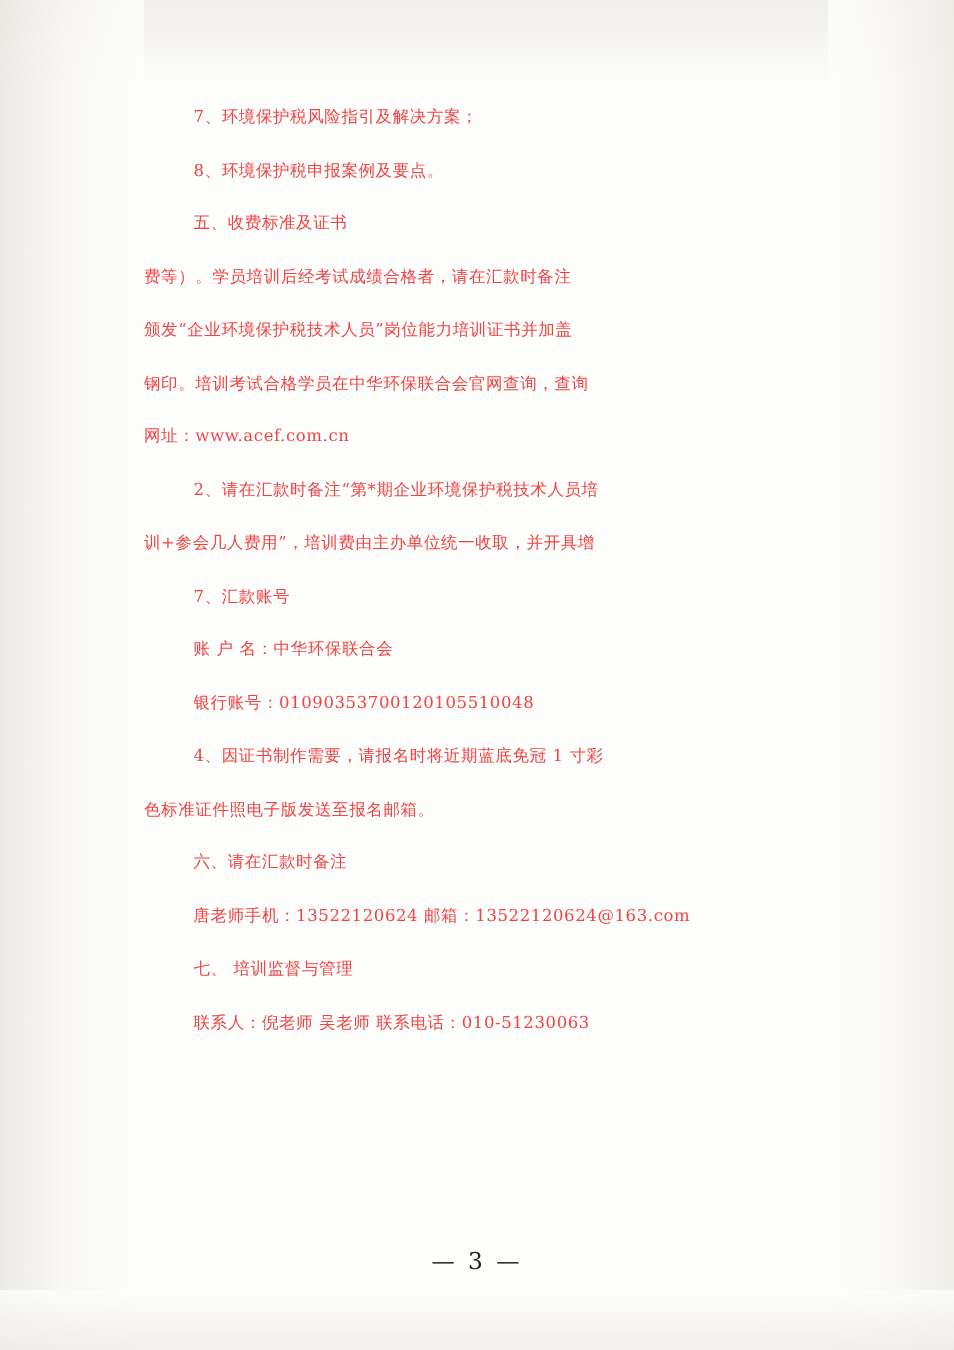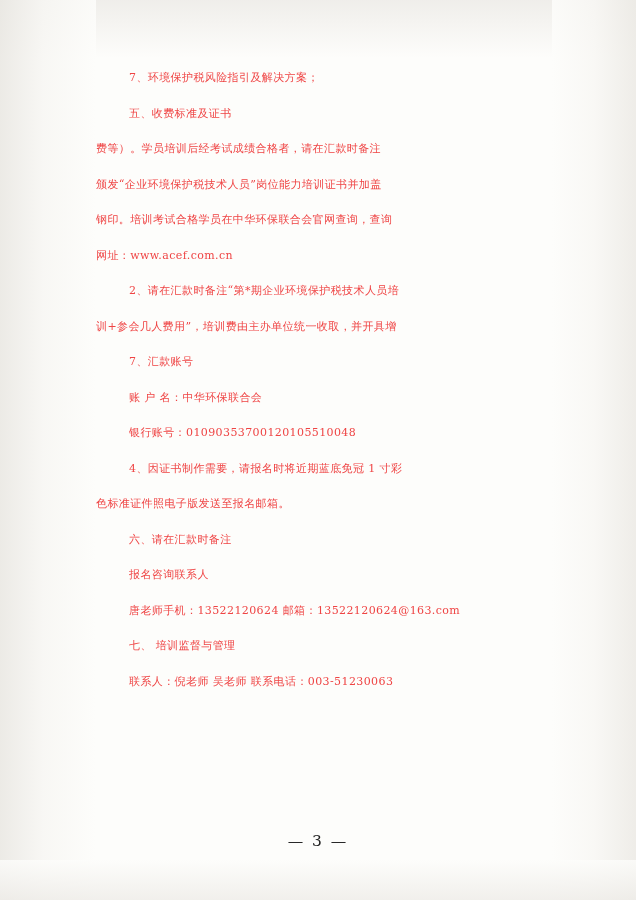--- a/index.html
+++ b/index.html
@@ -83,33 +83,33 @@
 <body>
 
 <div class="page">
   <div class="scan-edge-top"></div>
   <div class="scan-edge-left"></div>
   <div class="scan-edge-right"></div>
   <div class="scan-edge-bottom"></div>
 
   <div class="content">
     <div class="line indent">7、环境保护税风险指引及解决方案；</div>
+    <div class="line indent">8、环境保护税申报案例及要点。</div>
     <div class="line indent">五、收费标准及证书</div>
     <div class="line">费等）。学员培训后经考试成绩合格者，请在汇款时备注</div>
     <div class="line">颁发“企业环境保护税技术人员”岗位能力培训证书并加盖</div>
     <div class="line">钢印。培训考试合格学员在中华环保联合会官网查询，查询</div>
     <div class="line">网址：www.acef.com.cn</div>
     <div class="line indent">2、请在汇款时备注“第*期企业环境保护税技术人员培</div>
     <div class="line">训+参会几人费用”，培训费由主办单位统一收取，并开具增</div>
     <div class="line indent">7、汇款账号</div>
     <div class="line indent">账 户 名：中华环保联合会</div>
     <div class="line indent">银行账号：01090353700120105510048</div>
     <div class="line indent">4、因证书制作需要，请报名时将近期蓝底免冠 1 寸彩</div>
     <div class="line">色标准证件照电子版发送至报名邮箱。</div>
     <div class="line indent">六、请在汇款时备注</div>
-    <div class="line indent">报名咨询联系人</div>
     <div class="line indent">唐老师手机：13522120624 邮箱：13522120624@163.com</div>
     <div class="line indent">七、 培训监督与管理</div>
-    <div class="line indent">联系人：倪老师  吴老师    联系电话：003-51230063</div>
+    <div class="line indent">联系人：倪老师  吴老师    联系电话：010-51230063</div>
   </div>
 
   <div class="footer">— 3 —</div>
 </div>
 
 </body></html>

